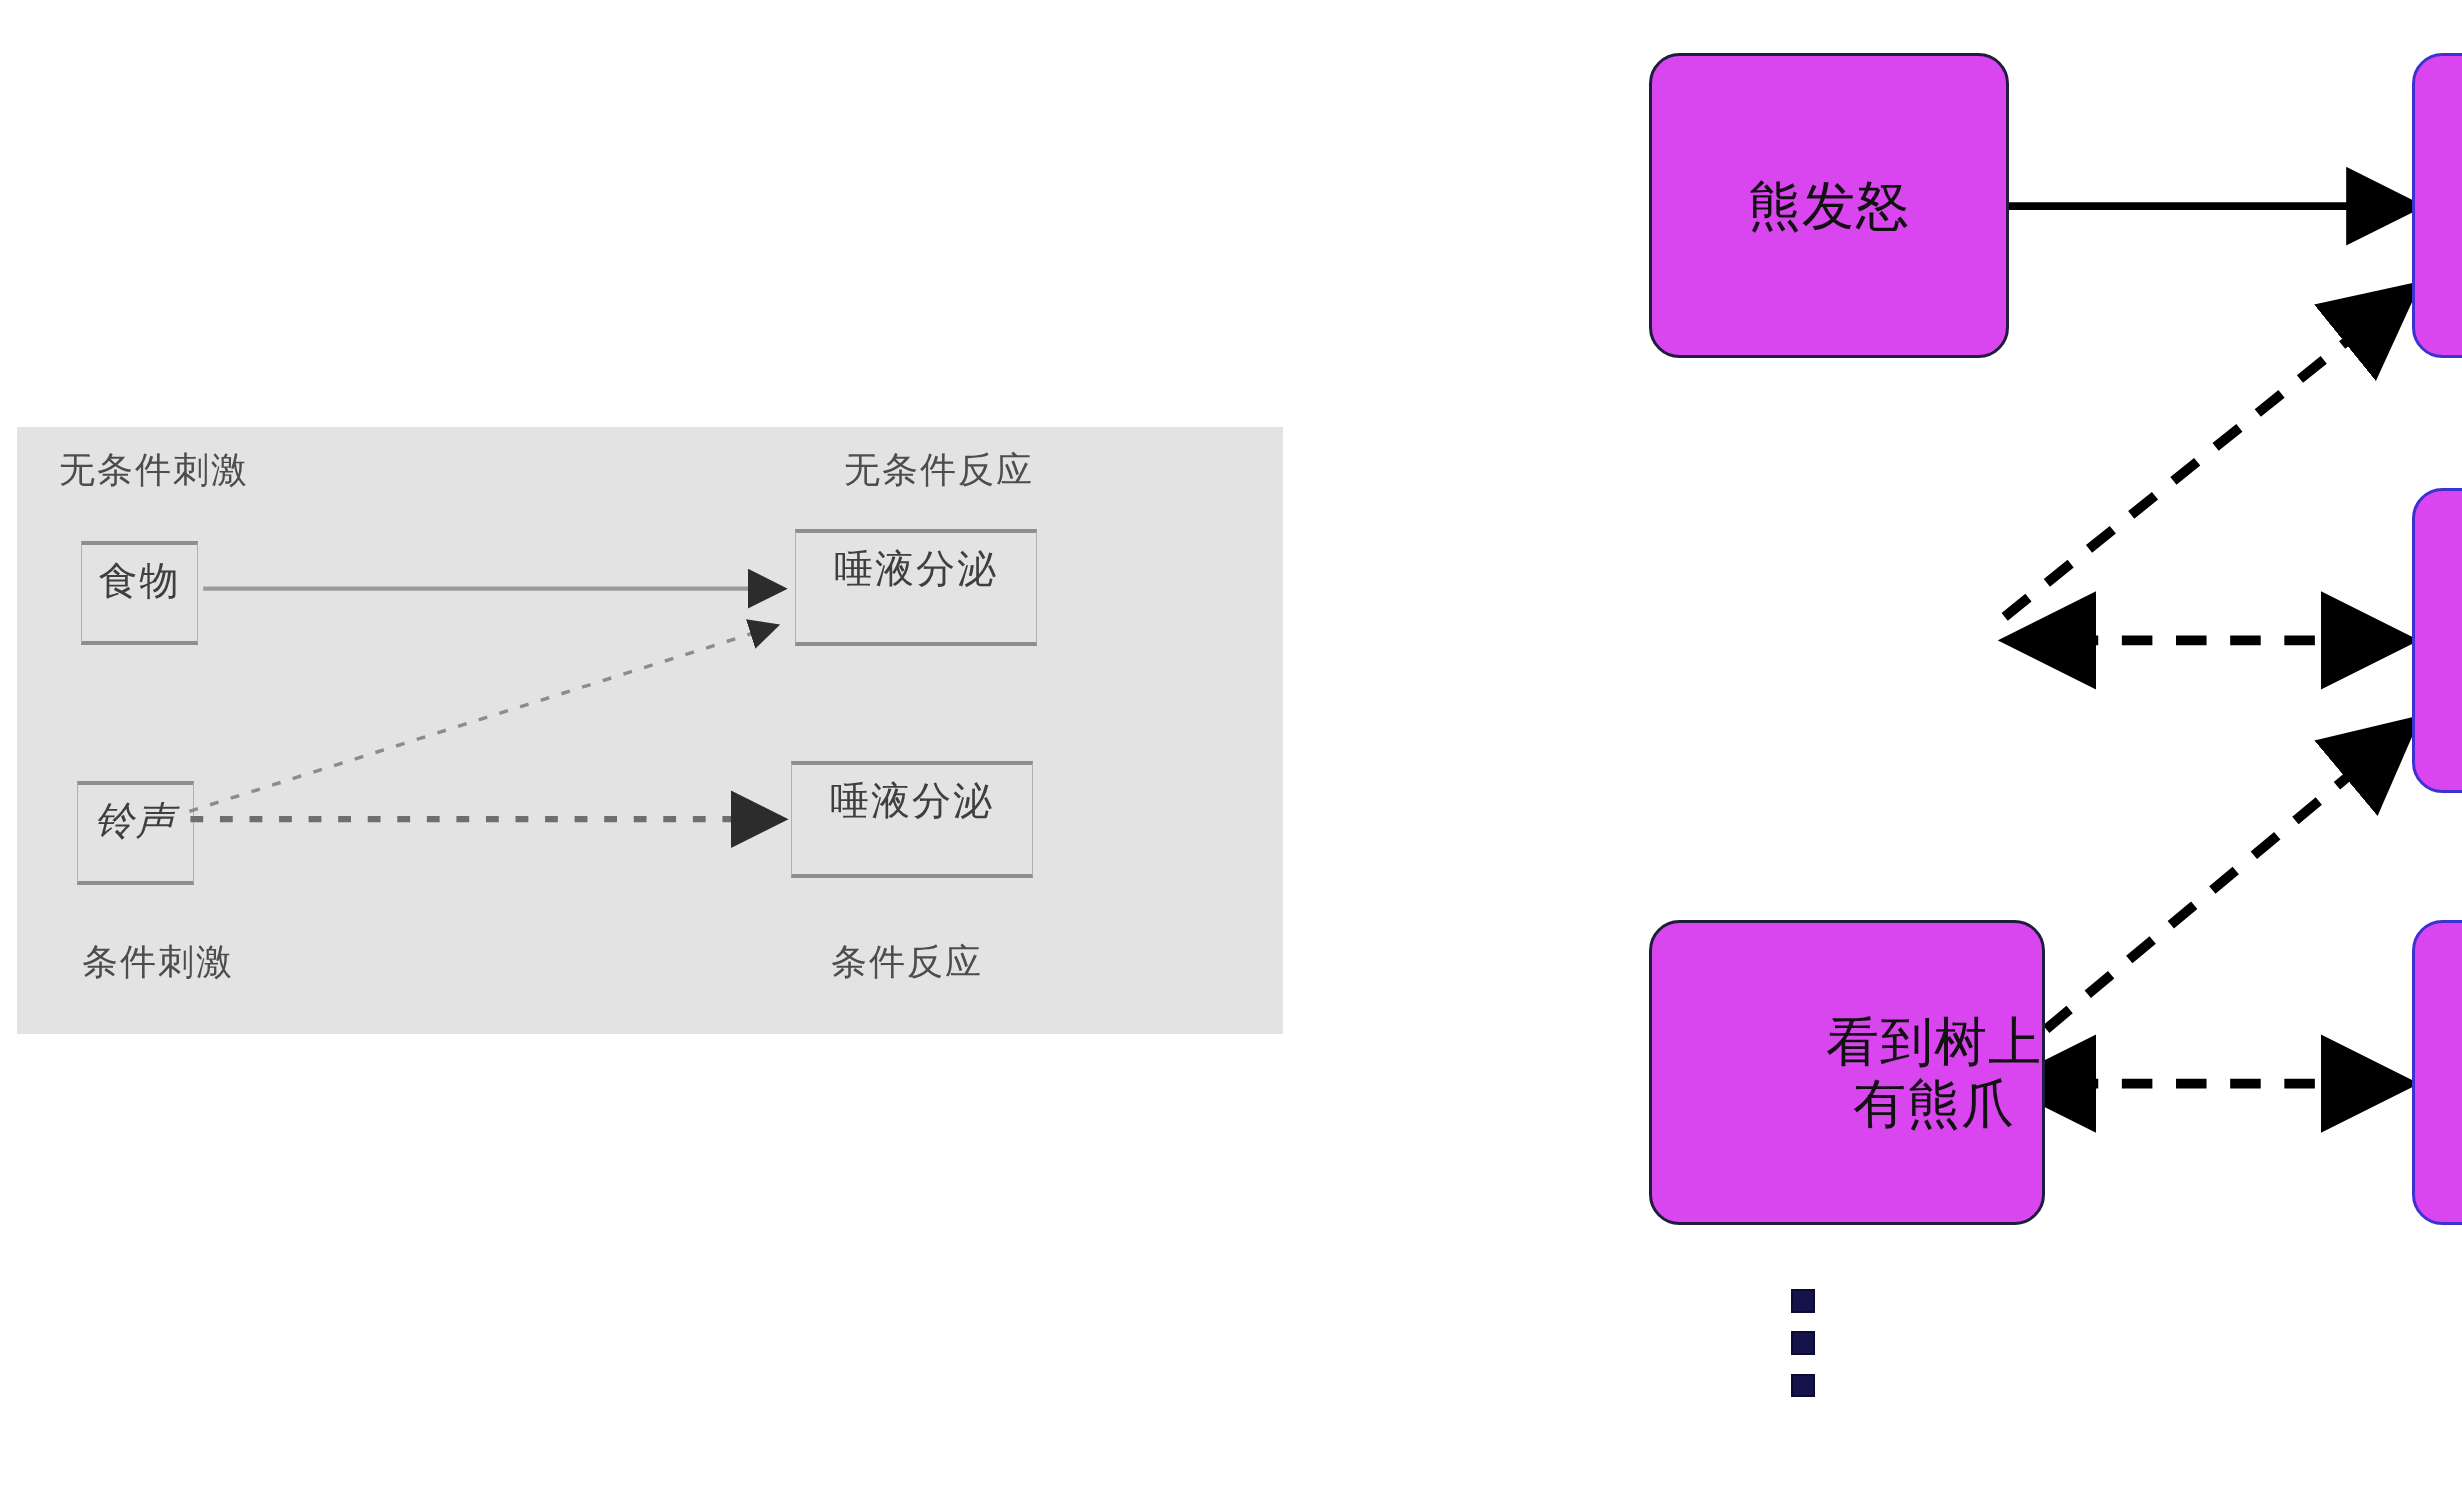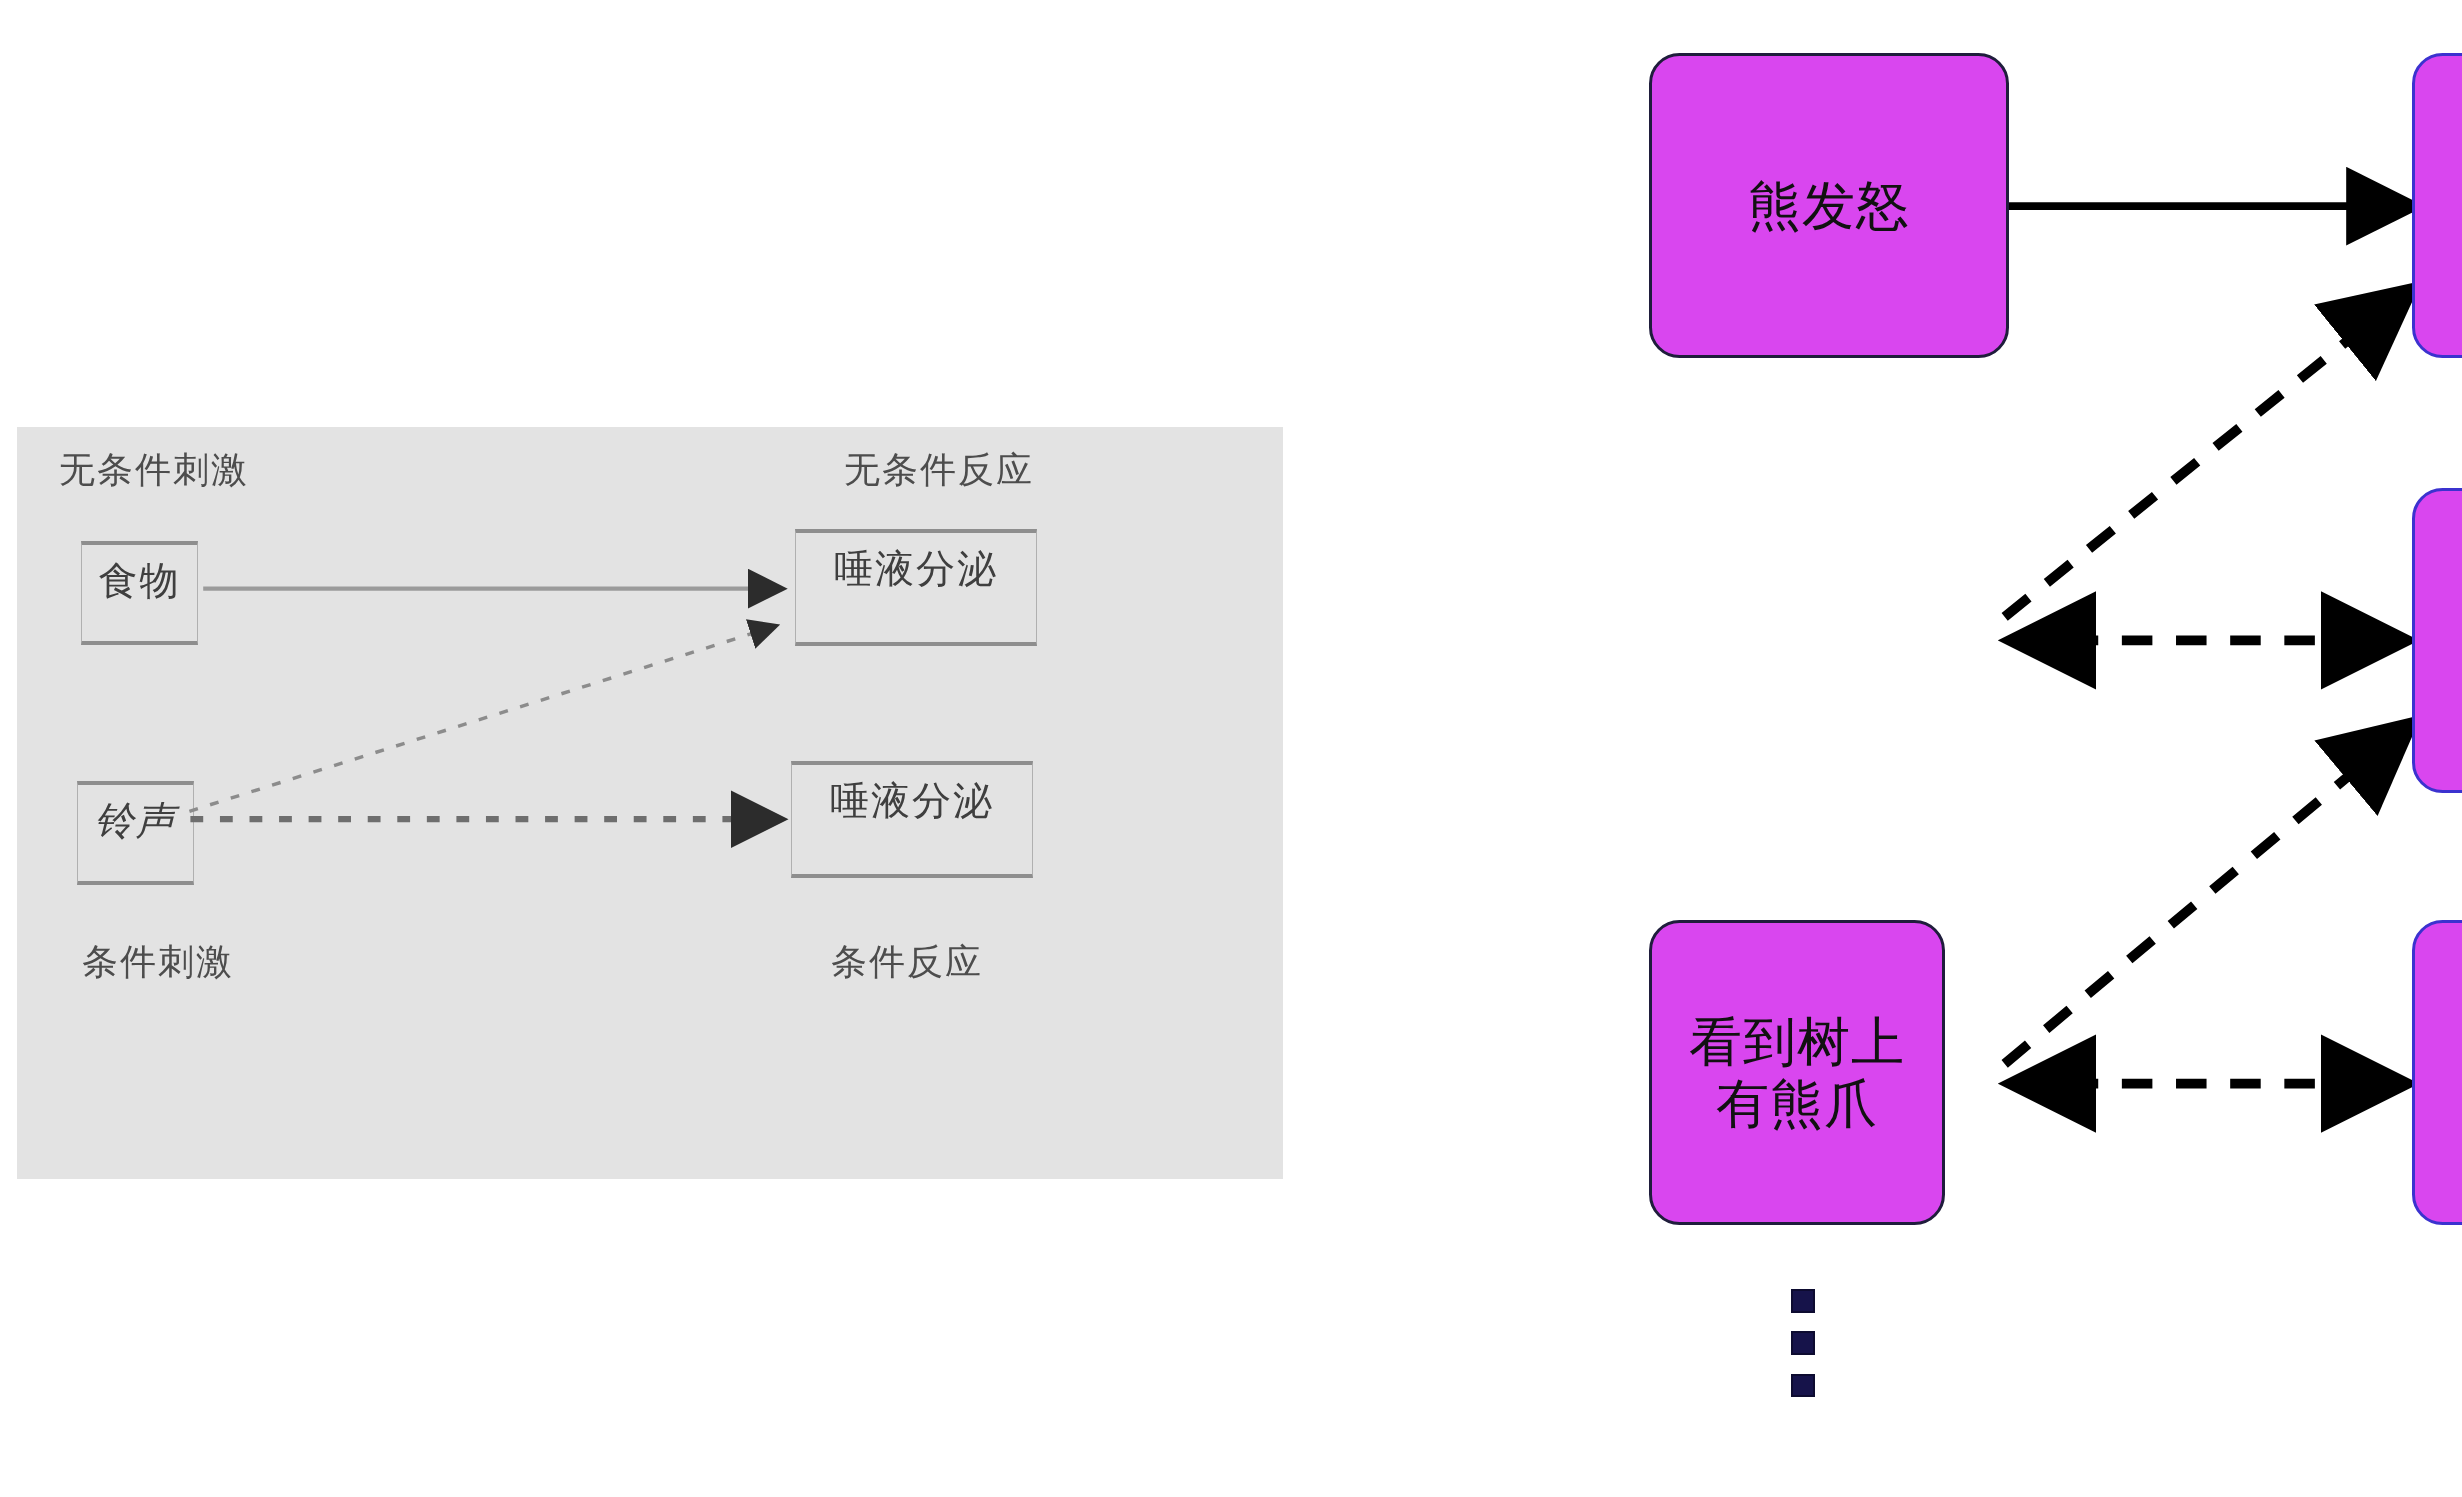--- a/index.html
+++ b/index.html
@@ -3,21 +3,21 @@
 <meta charset="utf-8">
 <style>
   html,body{margin:0;padding:0;background:#ffffff;}
   body{
     width:3306px;height:1498px;position:relative;overflow:hidden;
     font-family:"Liberation Sans","DejaVu Sans",sans-serif;
   }
 
   
   #pavlov-panel{
-    position:absolute;left:17px;top:427px;width:1266px;height:752px;
+    position:absolute;left:17px;top:427px;width:1266px;height:607px;
     background:#e3e3e3;
   }
   .pv-label{
     position:absolute;color:#4d4d4d;font-size:36px;letter-spacing:2px;
     white-space:nowrap;font-weight:400;
   }
   .pv-box{
     position:absolute;background:#e3e3e3;
     border:1.5px solid #b0b0b0;
     border-top:4.4px solid #8e8e8e;
@@ -154,21 +154,21 @@
                C3278,2100 3390,1972 3390,1830
                C3390,1672 3268,1545 3078,1514 Z" fill="url(#loopGradBottom)" opacity="0.96"></path>
     </g>
   </svg>
 
   <div class="node dark" style="left:181px;top:53px;width:360px;height:305px;">
     <span class="cn">熊发怒</span>
   </div>
 
 
-  <div class="node dark" style="left:181px;top:920px;width:296px;height:305px;">
+  <div class="node dark" style="left:181px;top:920px;width:396px;height:305px;justify-content:flex-end;">
     <span class="cn" style="display:block;"><span>看到树上</span><br><span>有熊爪</span></span>
   </div>
 
   <div class="node blue" style="left:944px;top:53px;width:384px;height:305px;">
     
   </div>
 
   <div class="node blue" style="left:944px;top:488px;width:384px;height:305px;">
     
   </div>

